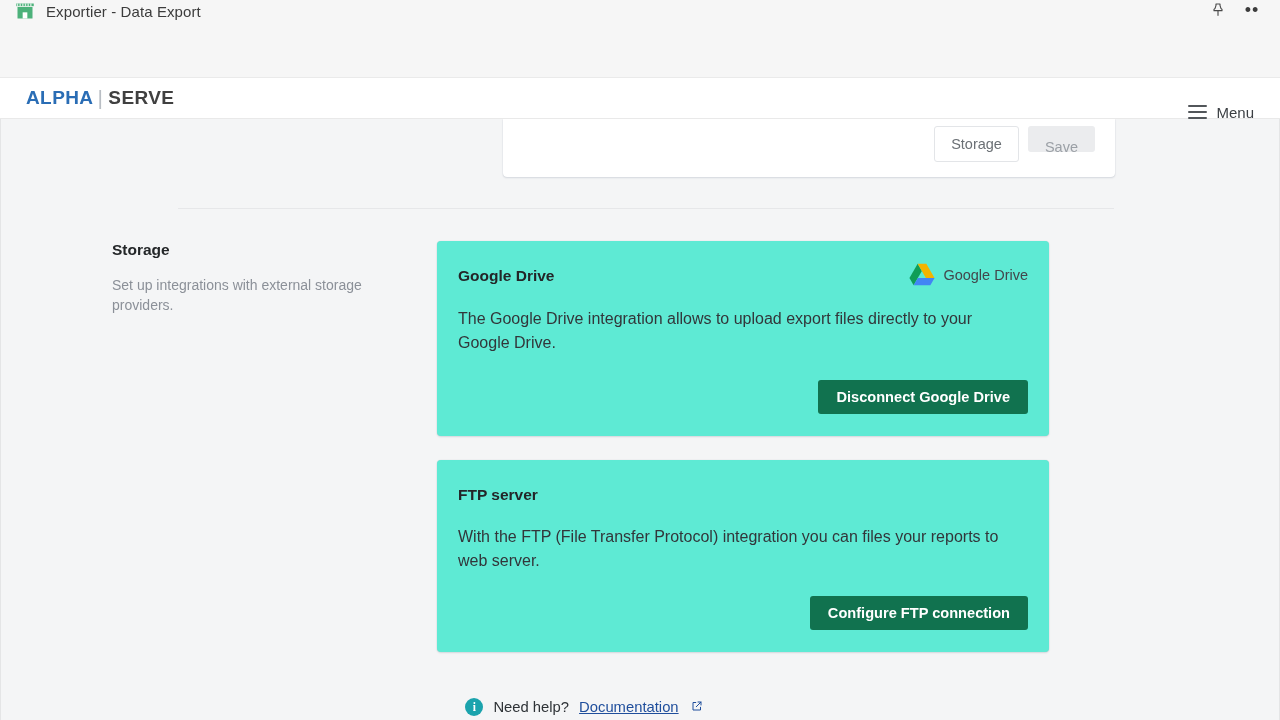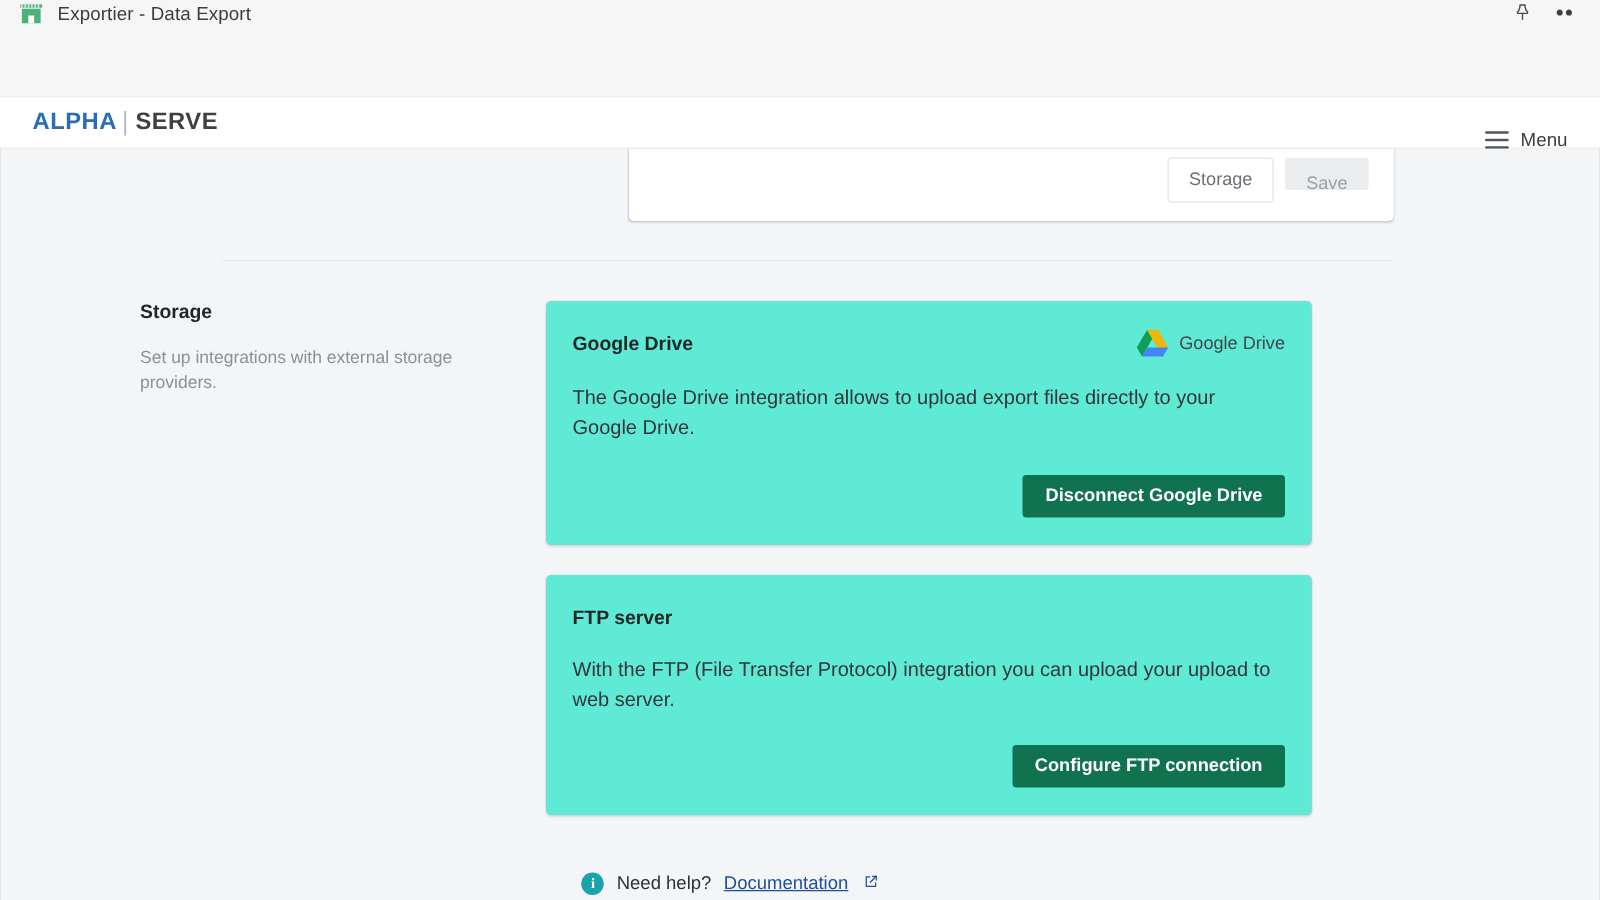--- a/index.html
+++ b/index.html
@@ -416,21 +416,21 @@
 
           <div class="int-footer">
             <button class="btn-primary">Disconnect Google Drive</button>
           </div>
         </div>
 
         <div class="int-card ftp-card">
           <div class="int-head">
             <div class="int-title">FTP server</div>
           </div>
-          <div class="int-desc">With the FTP (File Transfer Protocol) integration you can upload your upload to web server.</div>
+          <div class="int-desc">With the FTP (File Transfer Protocol) integration you can files your reports to web server.</div>
           <div class="int-footer">
             <button class="btn-primary">Configure FTP connection</button>
           </div>
         </div>
 
       </div>
     </div>
 
     <div class="help-row">
       <div class="help-inner">

